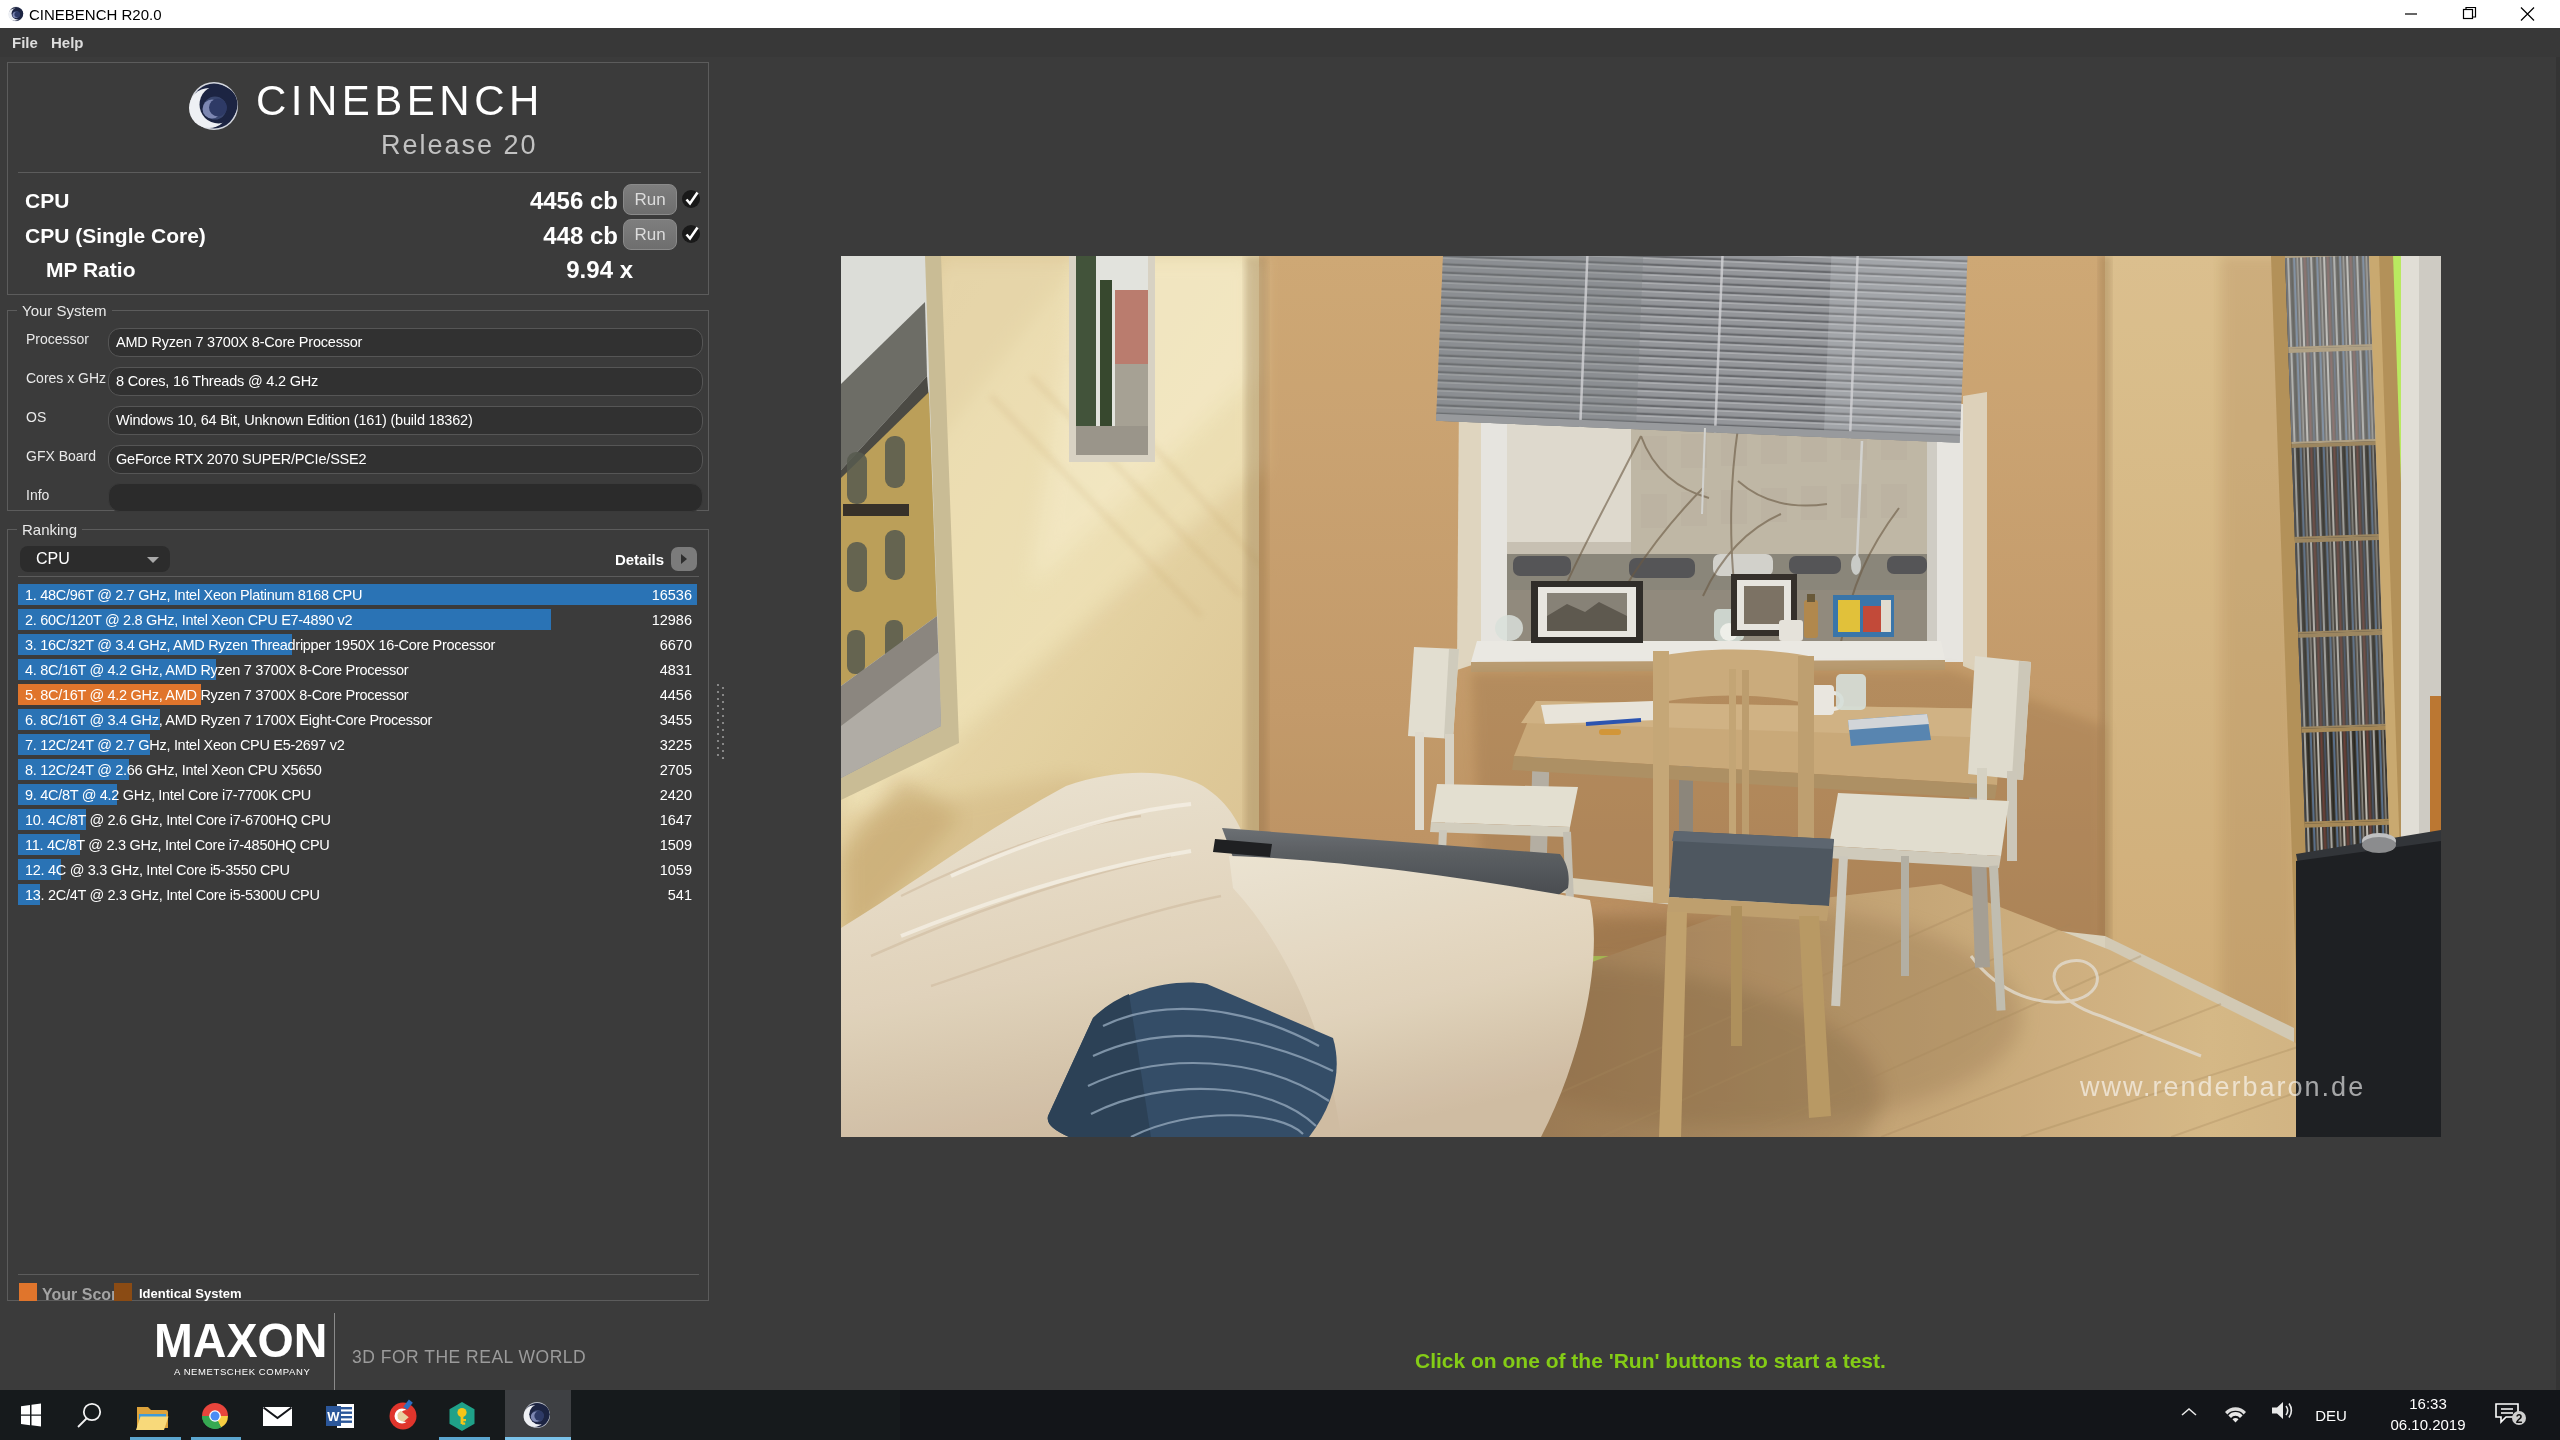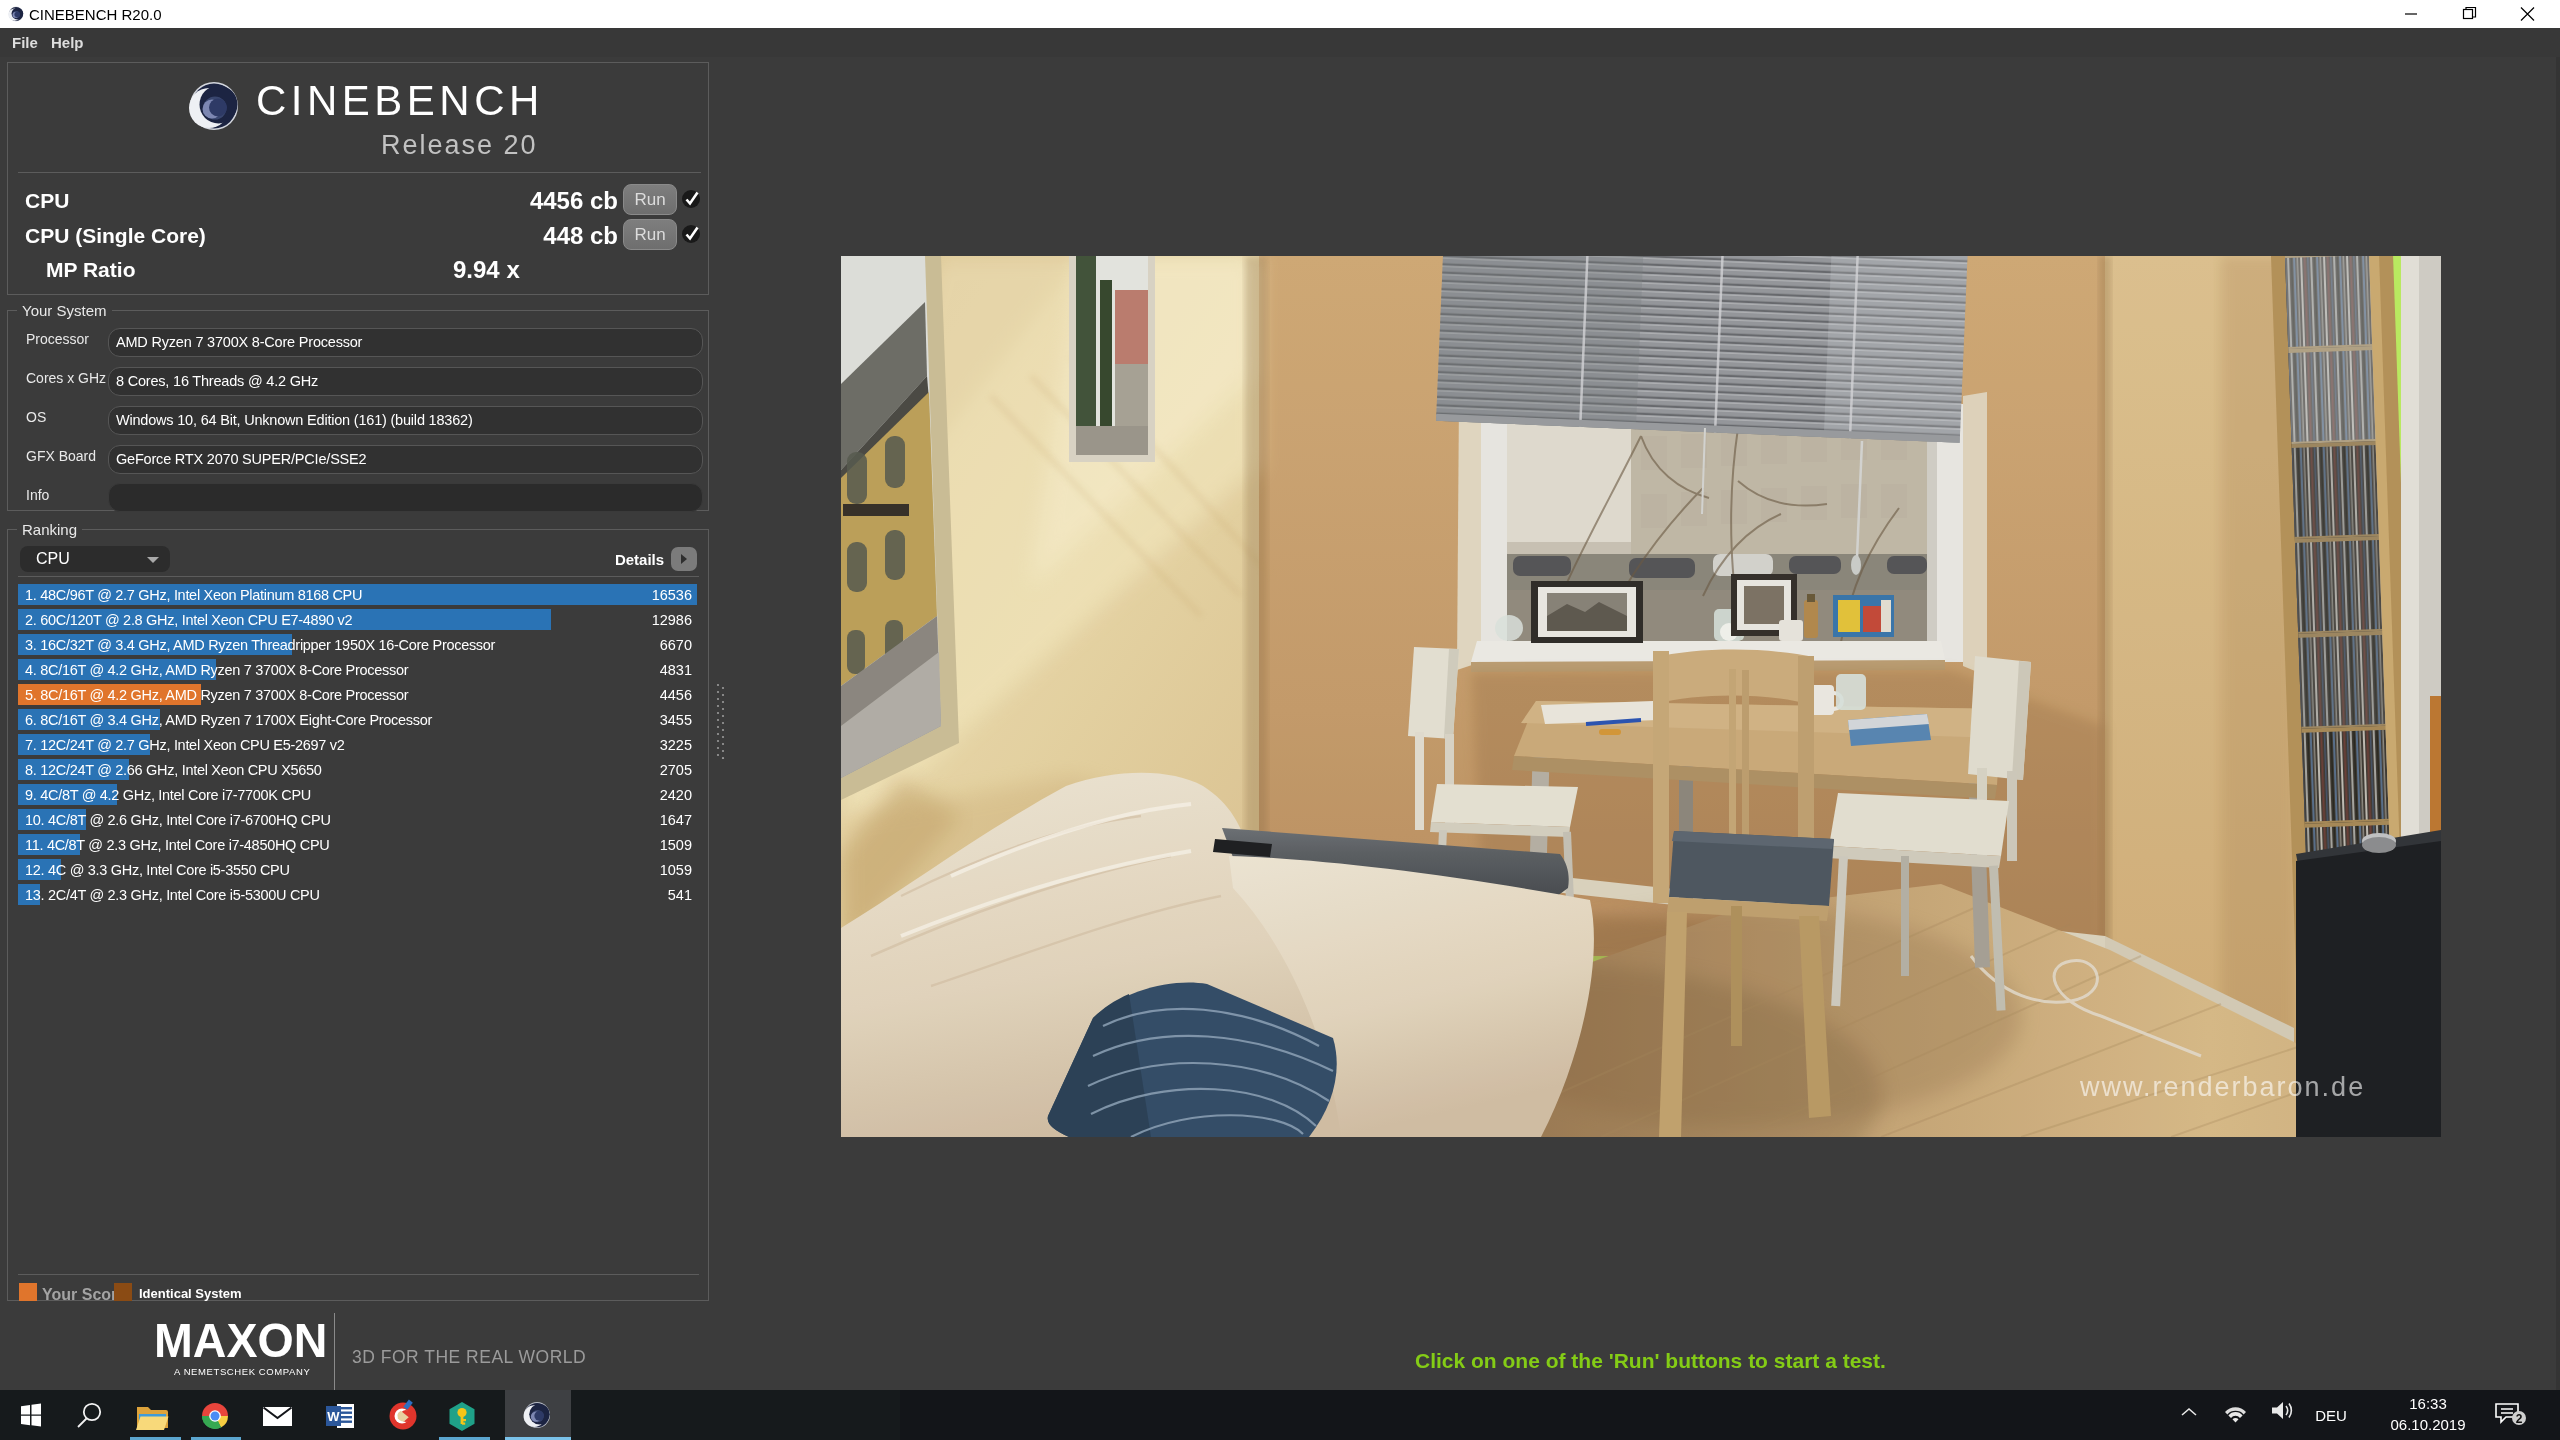--- a/index.html
+++ b/index.html
@@ -67,21 +67,21 @@
         <path d="M4.5 10.5 L8 14.5 L15.5 3.5" stroke="#fff" stroke-width="2.6" fill="none"></path>
       </svg>
     <div class="abs" style="left:17px;top:161px;font-size:21px;font-weight:700;color:#fff">CPU (Single Core)</div>
     <div class="abs" style="left:430px;top:159px;width:180px;text-align:right;font-size:24px;font-weight:700;color:#fff">448 cb</div>
     <div class="runbtn" style="top:156px">Run</div>
     <svg class="chk" style="top:161px" viewBox="0 0 20 20">
         <circle cx="9" cy="10" r="9" fill="#191919"></circle>
         <path d="M4.5 10.5 L8 14.5 L15.5 3.5" stroke="#fff" stroke-width="2.6" fill="none"></path>
       </svg>
     <div class="abs" style="left:38px;top:195px;font-size:21px;font-weight:700;color:#fff">MP Ratio</div>
-    <div class="abs" style="left:445px;top:193px;width:180px;text-align:left;font-size:24px;font-weight:700;color:#fff">9.94 x</div>
+    <div class="abs" style="left:445px;top:193px;width:180px;text-align:right;font-size:24px;font-weight:700;color:#fff">9.94 x</div>
   </div>
 
   <div class="gbox" style="left:7px;top:253px;width:702px;height:201px">
     <div class="glabel">Your System</div>
     <div class="flabel" style="top:20px">Processor</div>
     <div class="field" style="top:17px">AMD Ryzen 7 3700X 8-Core Processor</div>
     <div class="flabel" style="top:59px">Cores x GHz</div>
     <div class="field" style="top:56px">8 Cores, 16 Threads @ 4.2 GHz</div>
     <div class="flabel" style="top:98px">OS</div>
     <div class="field" style="top:95px">Windows 10, 64 Bit, Unknown Edition (161) (build 18362)</div>

